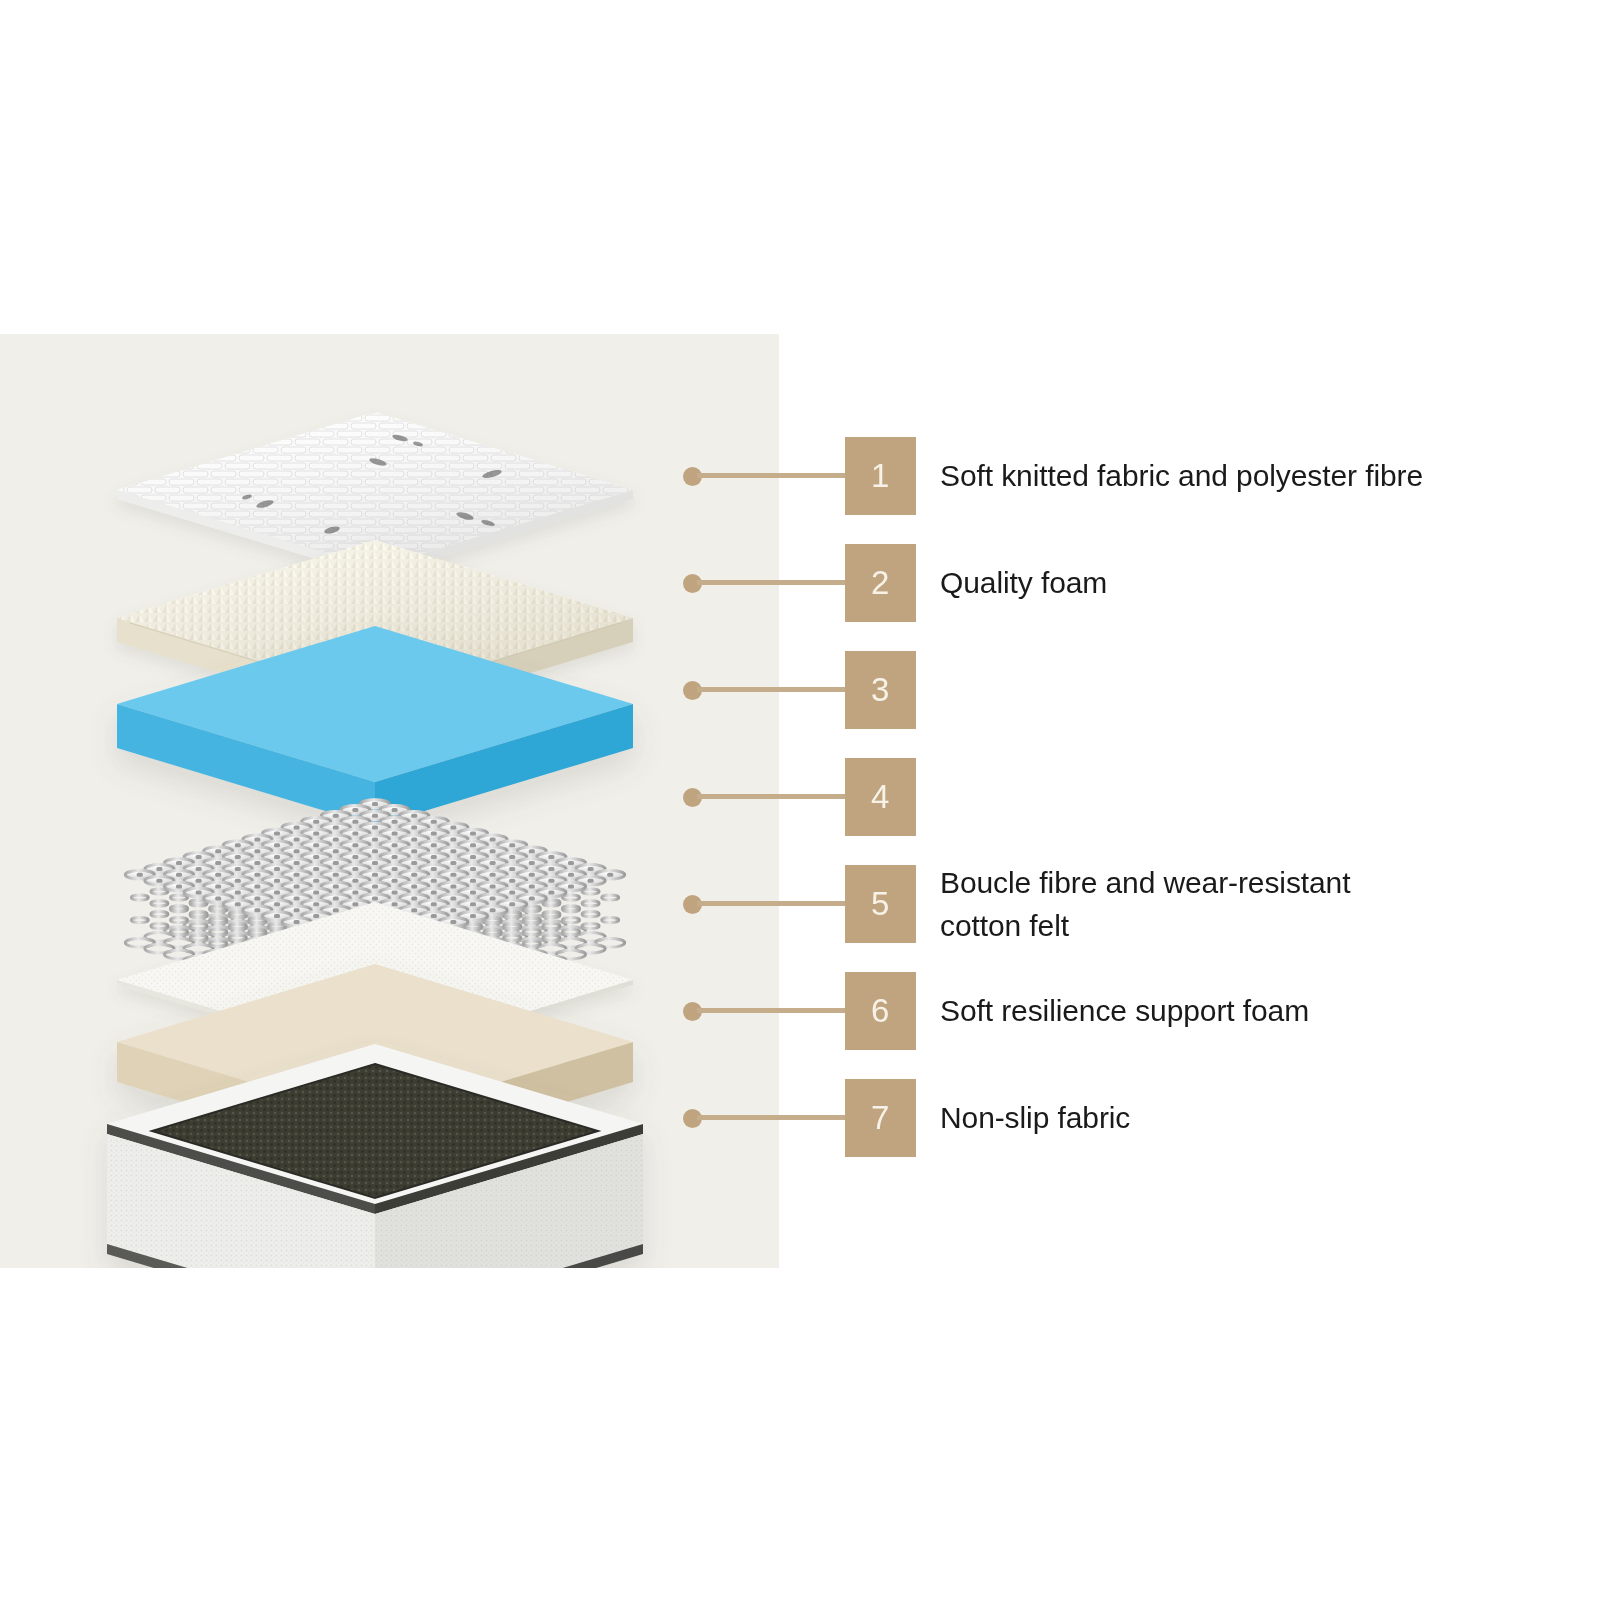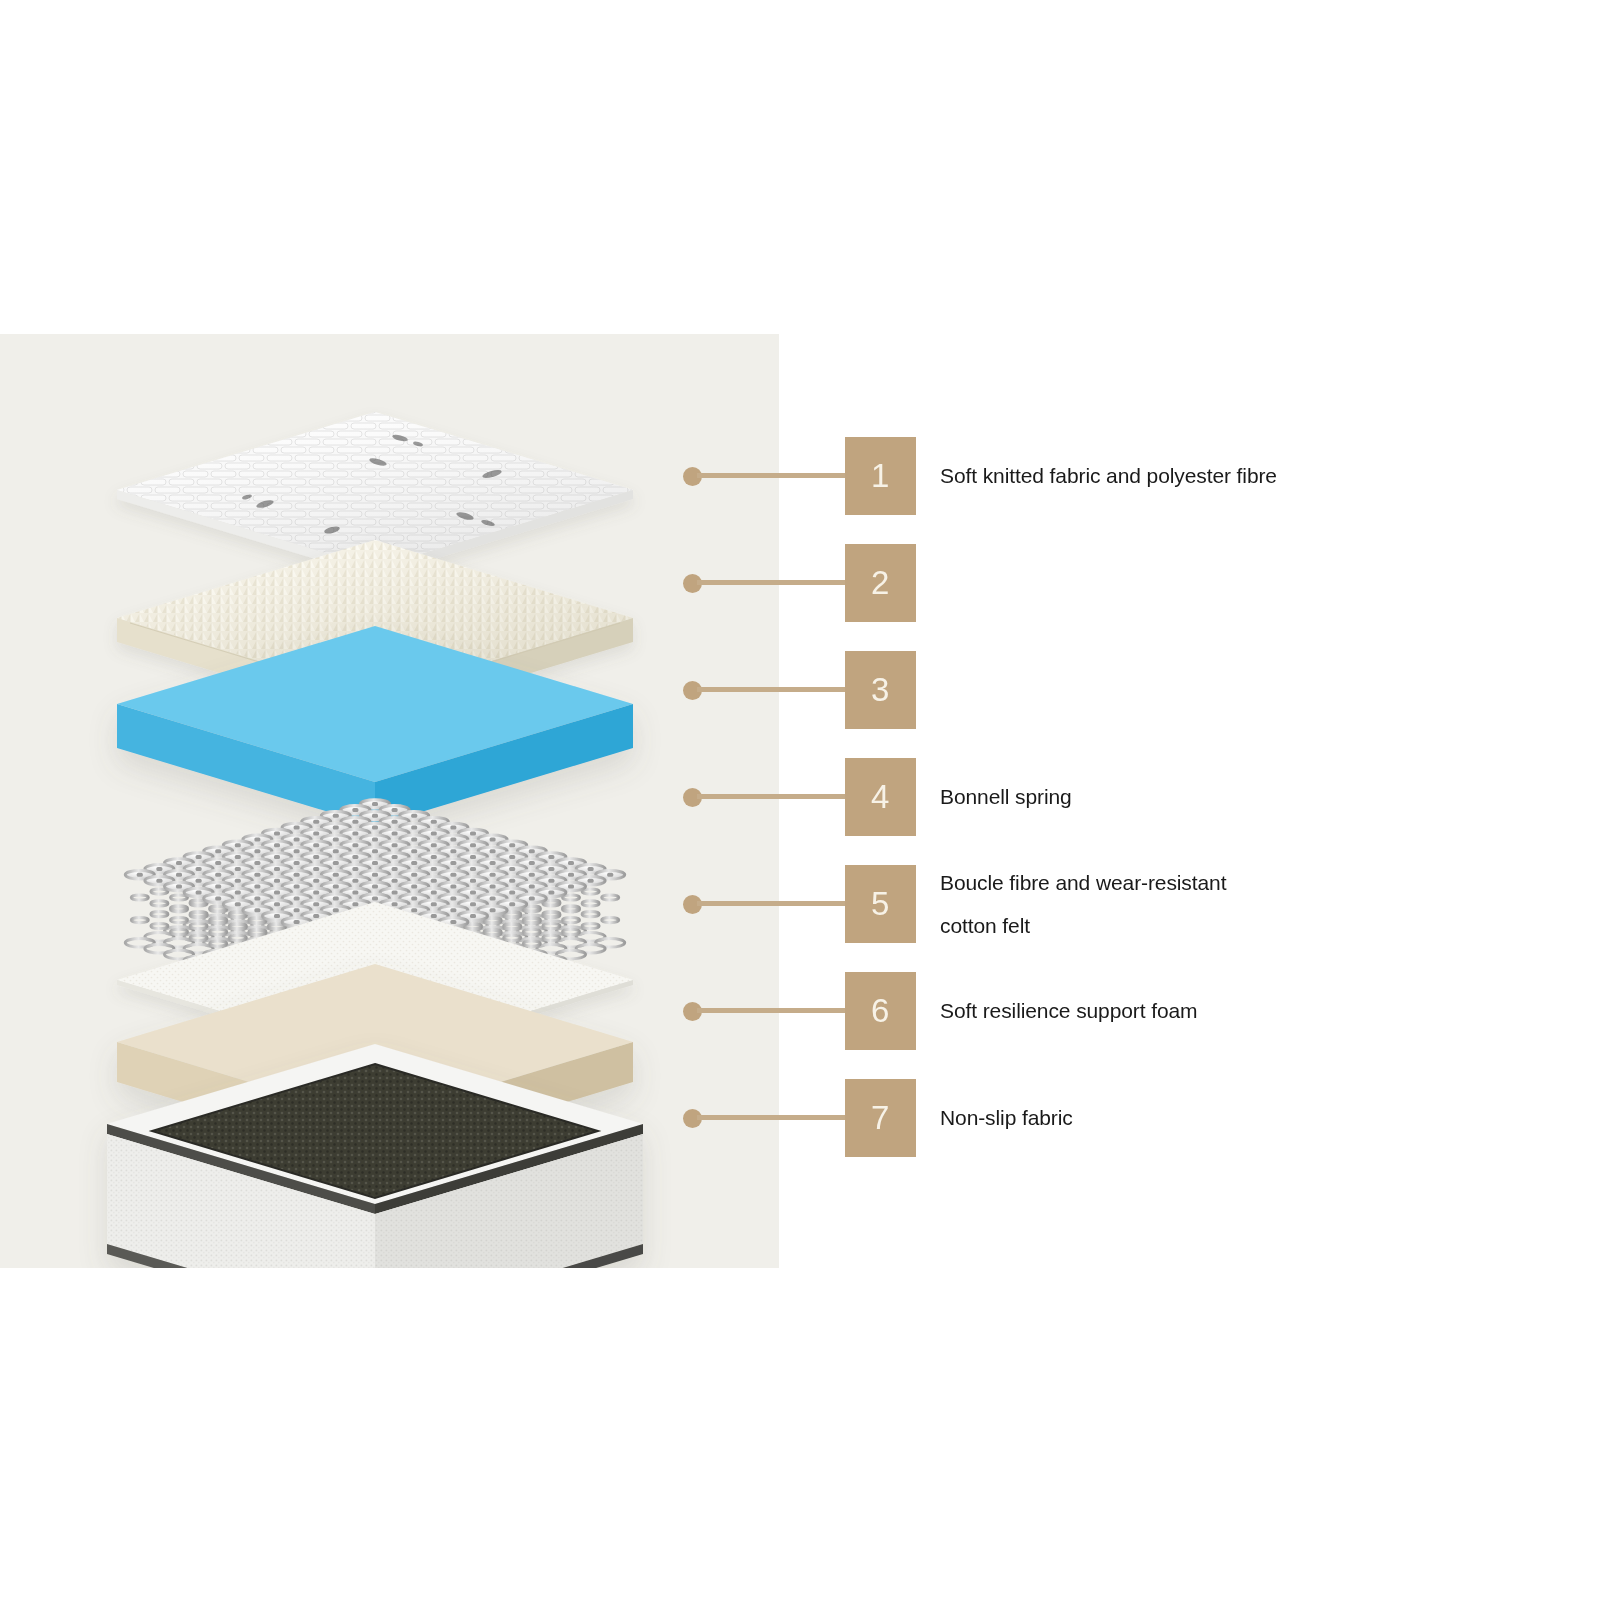--- a/index.html
+++ b/index.html
@@ -86,21 +86,21 @@
   .legend-label {
     position: absolute;
     left: 257px;
     top: 0;
     width: 620px;
     height: 78px;
     display: flex;
     flex-direction: column;
     justify-content: center;
     color: #1a1a1a;
-    font-size: 21px;
+    font-size: 30px;
     line-height: 42px;
     letter-spacing: -0.1px;
     white-space: pre-line;
   }
   .legend-label.two-line {
     line-height: 43px;
   }
 </style>
 </head>
 <body>
@@ -1434,33 +1434,33 @@
       <span class="leader-dot"></span>
       <span class="leader-line"></span>
       <span class="badge">1</span>
       <span class="legend-label">Soft knitted fabric and polyester fibre</span>
     </div>
 
     <div class="legend-row" style="top:124px">
       <span class="leader-dot"></span>
       <span class="leader-line"></span>
       <span class="badge">2</span>
+      <span class="legend-label">Quality foam</span>
     </div>
 
     <div class="legend-row" style="top:231px">
       <span class="leader-dot"></span>
       <span class="leader-line"></span>
       <span class="badge">3</span>
     </div>
 
     <div class="legend-row" style="top:338px">
       <span class="leader-dot"></span>
       <span class="leader-line"></span>
       <span class="badge">4</span>
-      <span class="legend-label">Bonnell spring</span>
     </div>
 
     <div class="legend-row" style="top:445px">
       <span class="leader-dot"></span>
       <span class="leader-line"></span>
       <span class="badge">5</span>
       <span class="legend-label two-line">Boucle fibre and wear-resistant
 cotton felt</span>
     </div>
 

